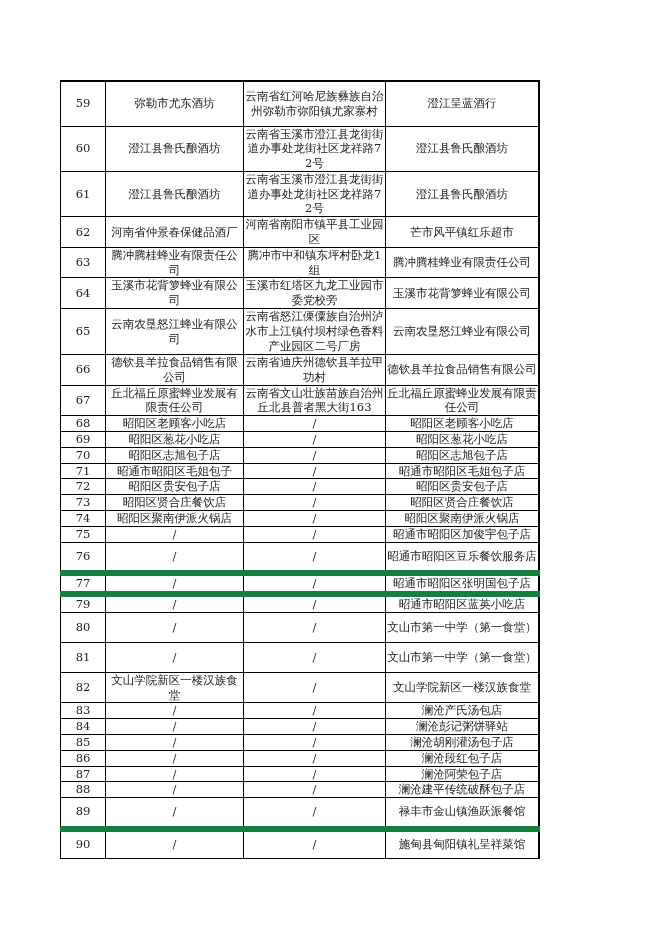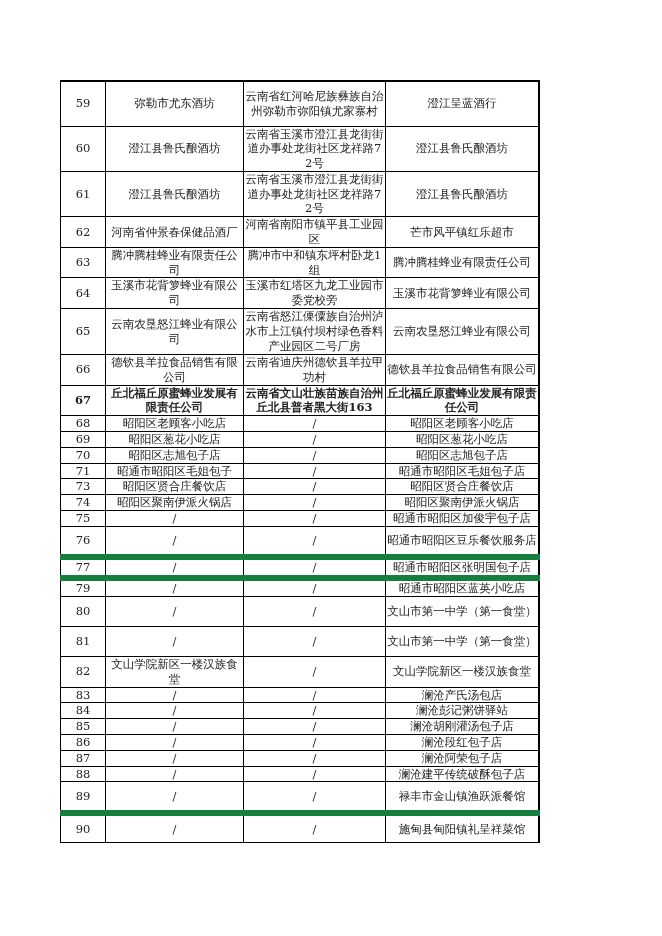--- a/index.html
+++ b/index.html
@@ -95,21 +95,21 @@
           <td class="c-a">云南农垦怒江蜂业有限公司</td>
           <td class="c-b">云南省怒江傈僳族自治州泸水市上江镇付坝村绿色香料产业园区二号厂房</td>
           <td class="c-c">云南农垦怒江蜂业有限公司</td>
         </tr>
         <tr style="height: 30px;">
           <td class="c-num">66</td>
           <td class="c-a">德钦县羊拉食品销售有限公司</td>
           <td class="c-b">云南省迪庆州德钦县羊拉甲功村</td>
           <td class="c-c">德钦县羊拉食品销售有限公司</td>
         </tr>
-        <tr style="height: 30px; font-weight: bold;">
+        <tr style="height: 30px;">
           <td class="c-num">67</td>
           <td class="c-a">丘北福丘原蜜蜂业发展有限责任公司</td>
           <td class="c-b">云南省文山壮族苗族自治州丘北县普者黑大街163</td>
           <td class="c-c">丘北福丘原蜜蜂业发展有限责任公司</td>
         </tr>
         <tr style="height: 15px;">
           <td class="c-num">68</td>
           <td class="c-a">昭阳区老顾客小吃店</td>
           <td class="c-b slash">/</td>
           <td class="c-c">昭阳区老顾客小吃店</td>
@@ -124,20 +124,26 @@
           <td class="c-num">70</td>
           <td class="c-a">昭阳区志旭包子店</td>
           <td class="c-b slash">/</td>
           <td class="c-c">昭阳区志旭包子店</td>
         </tr>
         <tr style="height: 15px;">
           <td class="c-num">71</td>
           <td class="c-a">昭通市昭阳区毛姐包子</td>
           <td class="c-b slash">/</td>
           <td class="c-c">昭通市昭阳区毛姐包子店</td>
+        </tr>
+        <tr style="height: 15px;">
+          <td class="c-num">72</td>
+          <td class="c-a">昭阳区贵安包子店</td>
+          <td class="c-b slash">/</td>
+          <td class="c-c">昭阳区贵安包子店</td>
         </tr>
         <tr style="height: 15px;">
           <td class="c-num">73</td>
           <td class="c-a">昭阳区贤合庄餐饮店</td>
           <td class="c-b slash">/</td>
           <td class="c-c">昭阳区贤合庄餐饮店</td>
         </tr>
         <tr style="height: 15px;">
           <td class="c-num">74</td>
           <td class="c-a">昭阳区聚南伊派火锅店</td>

